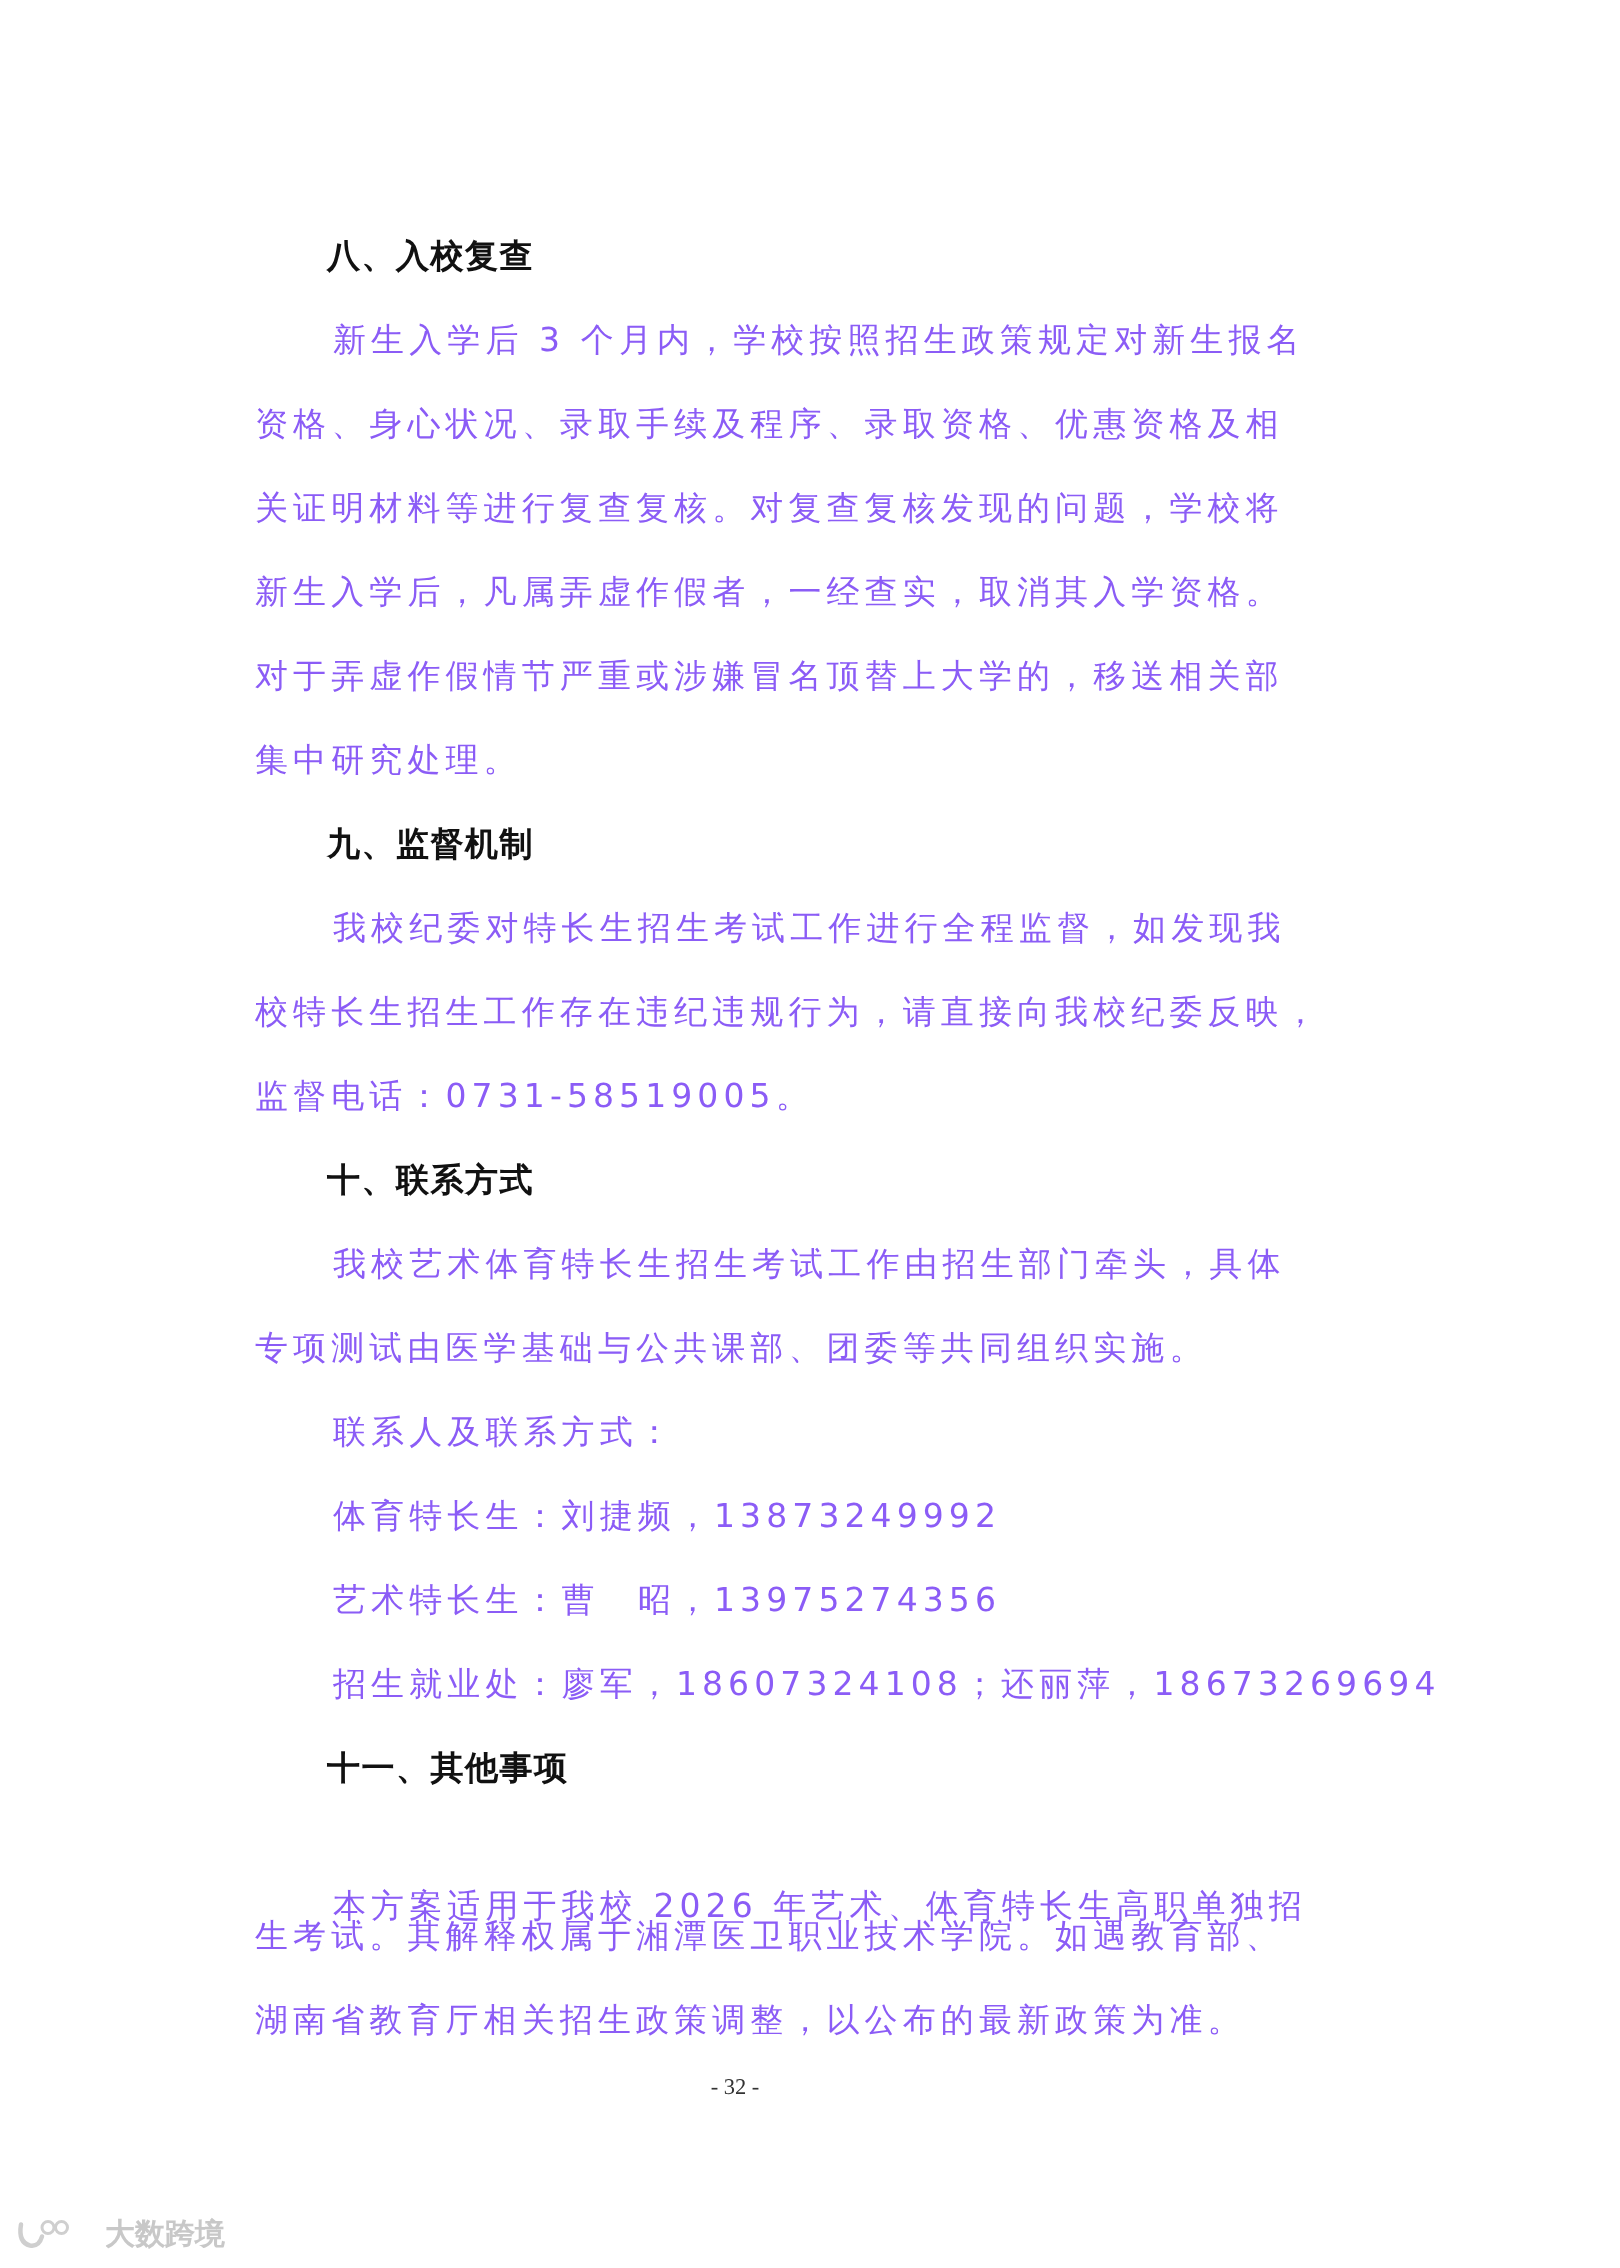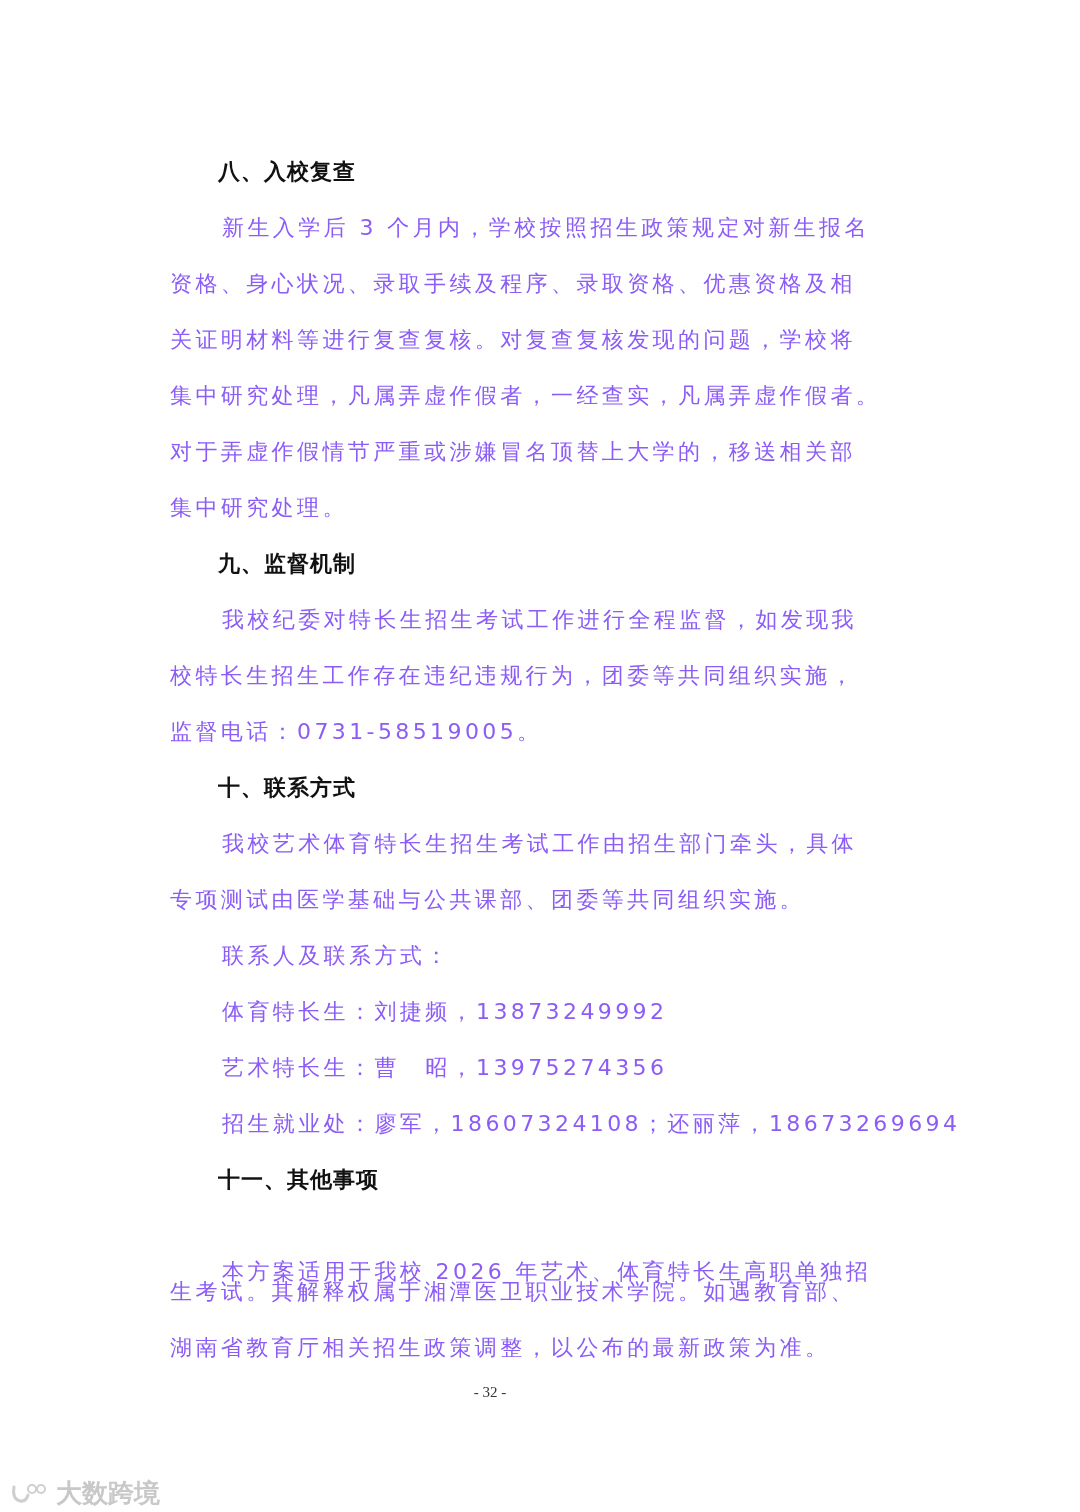--- a/index.html
+++ b/index.html
@@ -34,41 +34,41 @@
     left: 0; width: 980px;
     top: 1384px;
     text-align: center;
     font-family: "Liberation Serif", "DejaVu Serif", serif;
     font-size: 15px;
     color: #333;
   }
   .watermark {
     position: absolute;
     left: 10px; top: 1476px;
-    display: flex; align-items: center; gap: 10px;
+    display: flex; align-items: center; gap: 24px;
     color: #c8c8c8;
-    font-size: 26px;
+    font-size: 20px;
     font-weight: 700;
   }
   .wm-logo { width: 36px; height: 22px; }
 </style>
 </head>
 <body>
 
 <div class="line heading" style="top:156px">八、入校复查</div>
 <div class="line indent" style="top:212px">新生入学后 3 个月内，学校按照招生政策规定对新生报名</div>
 <div class="line" style="top:268px">资格、身心状况、录取手续及程序、录取资格、优惠资格及相</div>
 <div class="line" style="top:324px">关证明材料等进行复查复核。对复查复核发现的问题，学校将</div>
-<div class="line" style="top:380px">集中研究处理，凡属弄虚作假者，一经查实，凡属弄虚作假者。</div>
+<div class="line" style="top:380px">新生入学后，凡属弄虚作假者，一经查实，取消其入学资格。</div>
 <div class="line" style="top:436px">对于弄虚作假情节严重或涉嫌冒名顶替上大学的，移送相关部</div>
 <div class="line" style="top:492px">集中研究处理。</div>
 
 <div class="line heading" style="top:548px">九、监督机制</div>
 <div class="line indent" style="top:604px">我校纪委对特长生招生考试工作进行全程监督，如发现我</div>
-<div class="line" style="top:660px">校特长生招生工作存在违纪违规行为，团委等共同组织实施，</div>
+<div class="line" style="top:660px">校特长生招生工作存在违纪违规行为，请直接向我校纪委反映，</div>
 <div class="line" style="top:716px">监督电话：0731-58519005。</div>
 
 <div class="line heading" style="top:772px">十、联系方式</div>
 <div class="line indent" style="top:828px">我校艺术体育特长生招生考试工作由招生部门牵头，具体</div>
 <div class="line" style="top:884px">专项测试由医学基础与公共课部、团委等共同组织实施。</div>
 <div class="line indent" style="top:940px">联系人及联系方式：</div>
 <div class="line indent" style="top:996px">体育特长生：刘捷频，13873249992</div>
 <div class="line indent" style="top:1052px">艺术特长生：曹　昭，13975274356</div>
 <div class="line indent" style="top:1108px">招生就业处：廖军，18607324108；还丽萍，18673269694</div>
 

